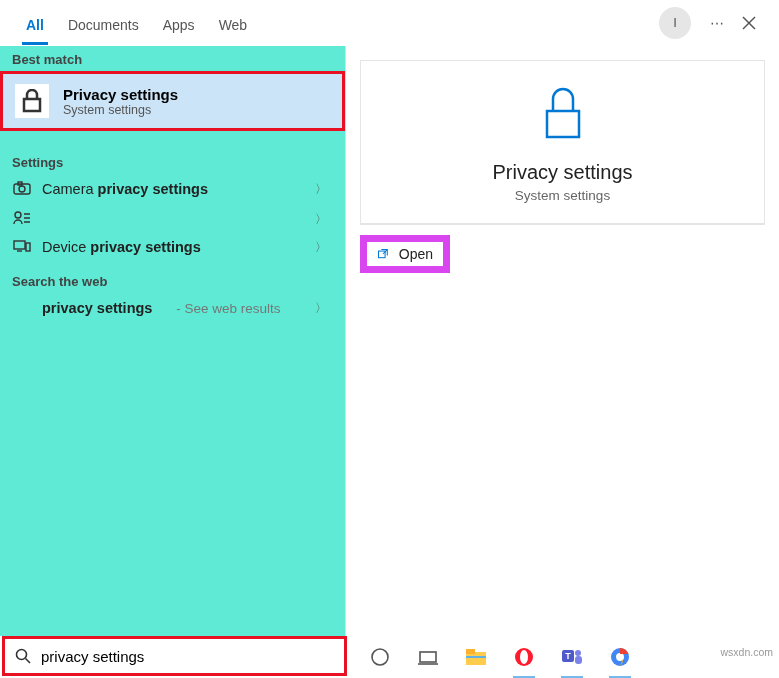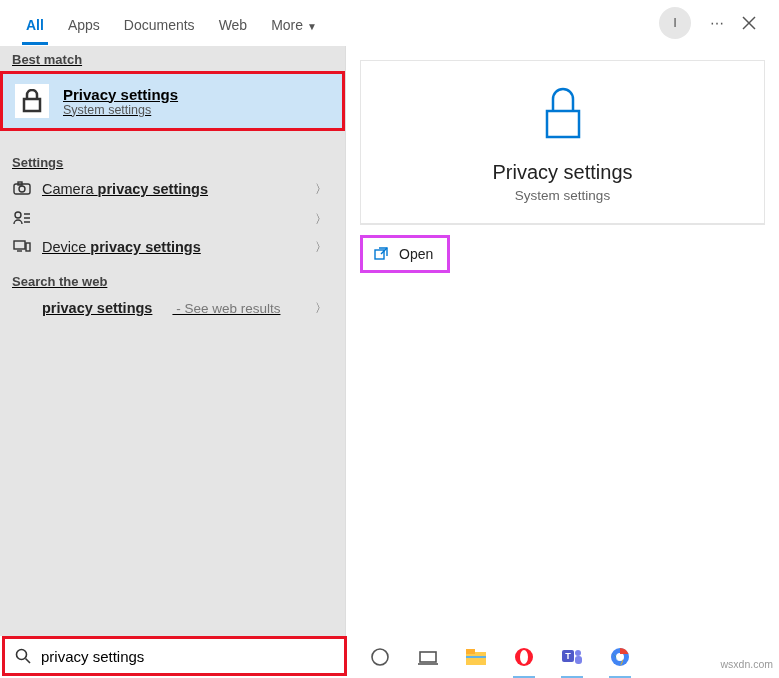--- a/index.html
+++ b/index.html
@@ -12,68 +12,67 @@
 .tab.active::after { content:''; position:absolute; left:8px; right:8px; bottom:-2px; height:3px; background:#0078d4; }
 .tab.more .caret { margin-left:4px; font-size:10px; }
 .tabs-spacer { flex:1; }
 .avatar { width:32px; height:32px; border-radius:50%; background:#e6e6e6; color:#555; display:flex; align-items:center; justify-content:center; font-size:13px; margin-right:10px; }
 .more-btn, .close-btn { width:32px; height:32px; display:flex; align-items:center; justify-content:center; color:#555; font-size:14px; cursor:pointer; }
 .close-btn svg { width:14px; height:14px; }
 
 .main { position:absolute; top:46px; left:0; right:0; bottom:42px; display:flex; }
 
 
-.left { width:345px; background:#e5e5e5; overflow:hidden; position:relative;text-decoration:underline; }
+.left { width:345px; background:#5eead4; overflow:hidden; position:relative; }
 .section-header { font-size:13px; color:#444; font-weight:600; padding:6px 12px 4px; }
 .best-match { background:#cce4f7; border:3px solid #e81123; margin:0 0 0 0; padding:10px 12px; display:flex; align-items:center; gap:14px; }
 .best-match .icon-wrap { width:34px; height:34px; background:#fff; display:flex; align-items:center; justify-content:center; }
 .best-match .texts .title { font-size:15px; font-weight:600; color:#000; }
 .best-match .texts .sub { font-size:12.5px; color:#555; }
 
 .result-item { display:flex; align-items:flex-start; padding: 7px 12px; gap:10px; cursor:pointer; position:relative; }
 .result-item .icon { width:20px; display:flex; justify-content:center; color:#333; }
 .result-item .label { font-size:14.5px; color:#222; }
 .result-item .label .bold { font-weight:700; }
 .result-item .chev { position:absolute; right:18px; color:#555; font-size:12px; }
 .web-result .sub { color:#777; font-size:13.5px; margin-left:20px; }
 
 
 .right { flex:1; border-left:1px solid #ddd; background:#fff; display:flex; flex-direction:column; }
 .detail-hero { border:1px solid #e5e5e5; margin:14px 14px 0 14px; padding:24px 0 20px; display:flex; flex-direction:column; align-items:center; }
 .detail-hero .big-icon { margin-bottom:14px; }
 .detail-hero .d-title { font-size:20px; color:#222; font-weight:400; }
 .detail-hero .d-sub { font-size:13.5px; color:#666; margin-top:4px; }
 .detail-sep { height:1px; background:#e5e5e5; margin:0 14px; }
-.open-row { margin:10px 14px; border:3px solid #d946ef; width:90px; height:38px; display:flex; align-items:center; gap:10px; padding:0 10px; cursor:pointer; }
+.open-row { margin:10px 14px; border:7px solid #d946ef; width:90px; height:38px; display:flex; align-items:center; gap:10px; padding:0 10px; cursor:pointer; }
 .open-row .label { font-size:14px; color:#222; }
 .open-row svg { width:16px; height:16px; color:#0078d4; }
 
 
 .taskbar { position:absolute; bottom:0; left:0; right:0; height:42px; background:#fff; display:flex; align-items:center; }
 .searchbox { flex:0 0 345px; height:40px; border:3px solid #e81123; margin:0 0 2px 2px; display:flex; align-items:center; padding:0 10px; background:#fff; }
 .searchbox svg { width:16px; height:16px; color:#333; margin-right:10px; }
 .searchbox input { border:none; outline:none; font-size:15px; flex:1; background:transparent; }
 .task-icons { display:flex; align-items:center; gap:22px; padding-left:20px; }
 .task-icon { width:26px; height:26px; display:flex; align-items:center; justify-content:center; cursor:pointer; position:relative; }
 .task-icon.underlined::after { content:''; position:absolute; bottom:-8px; left:2px; right:2px; height:2px; background:#76b9ed; }
-.watermark { position:absolute; right:6px; bottom:8px; font-size:10.5px; color:#999; }
+.watermark { position:absolute; right:6px; bottom:20px; font-size:10.5px; color:#999; }
 
 
 .lock-svg rect { fill:none; stroke:currentColor; stroke-width:2.5; }
 .lock-svg path { fill:none; stroke:currentColor; stroke-width:2.5; }
 </style>
 </head>
 <body>
 
 <div class="tabs">
   <div class="tab active">All</div>
+  <div class="tab">Documents</div>
   <div class="tab">Apps</div>
-  <div class="tab">Documents</div>
   <div class="tab">Web</div>
-  <div class="tab more"><span>More</span><span class="caret">▼</span></div>
   <div class="tabs-spacer"></div>
   <div class="avatar">I</div>
   <div class="more-btn">⋯</div>
   <div class="close-btn">
     <svg viewBox="0 0 14 14">
         <line x1="1" y1="1" x2="13" y2="13" stroke="#555" stroke-width="1.5"></line>
         <line x1="13" y1="1" x2="1" y2="13" stroke="#555" stroke-width="1.5"></line>
       </svg>
   </div>
 </div>

